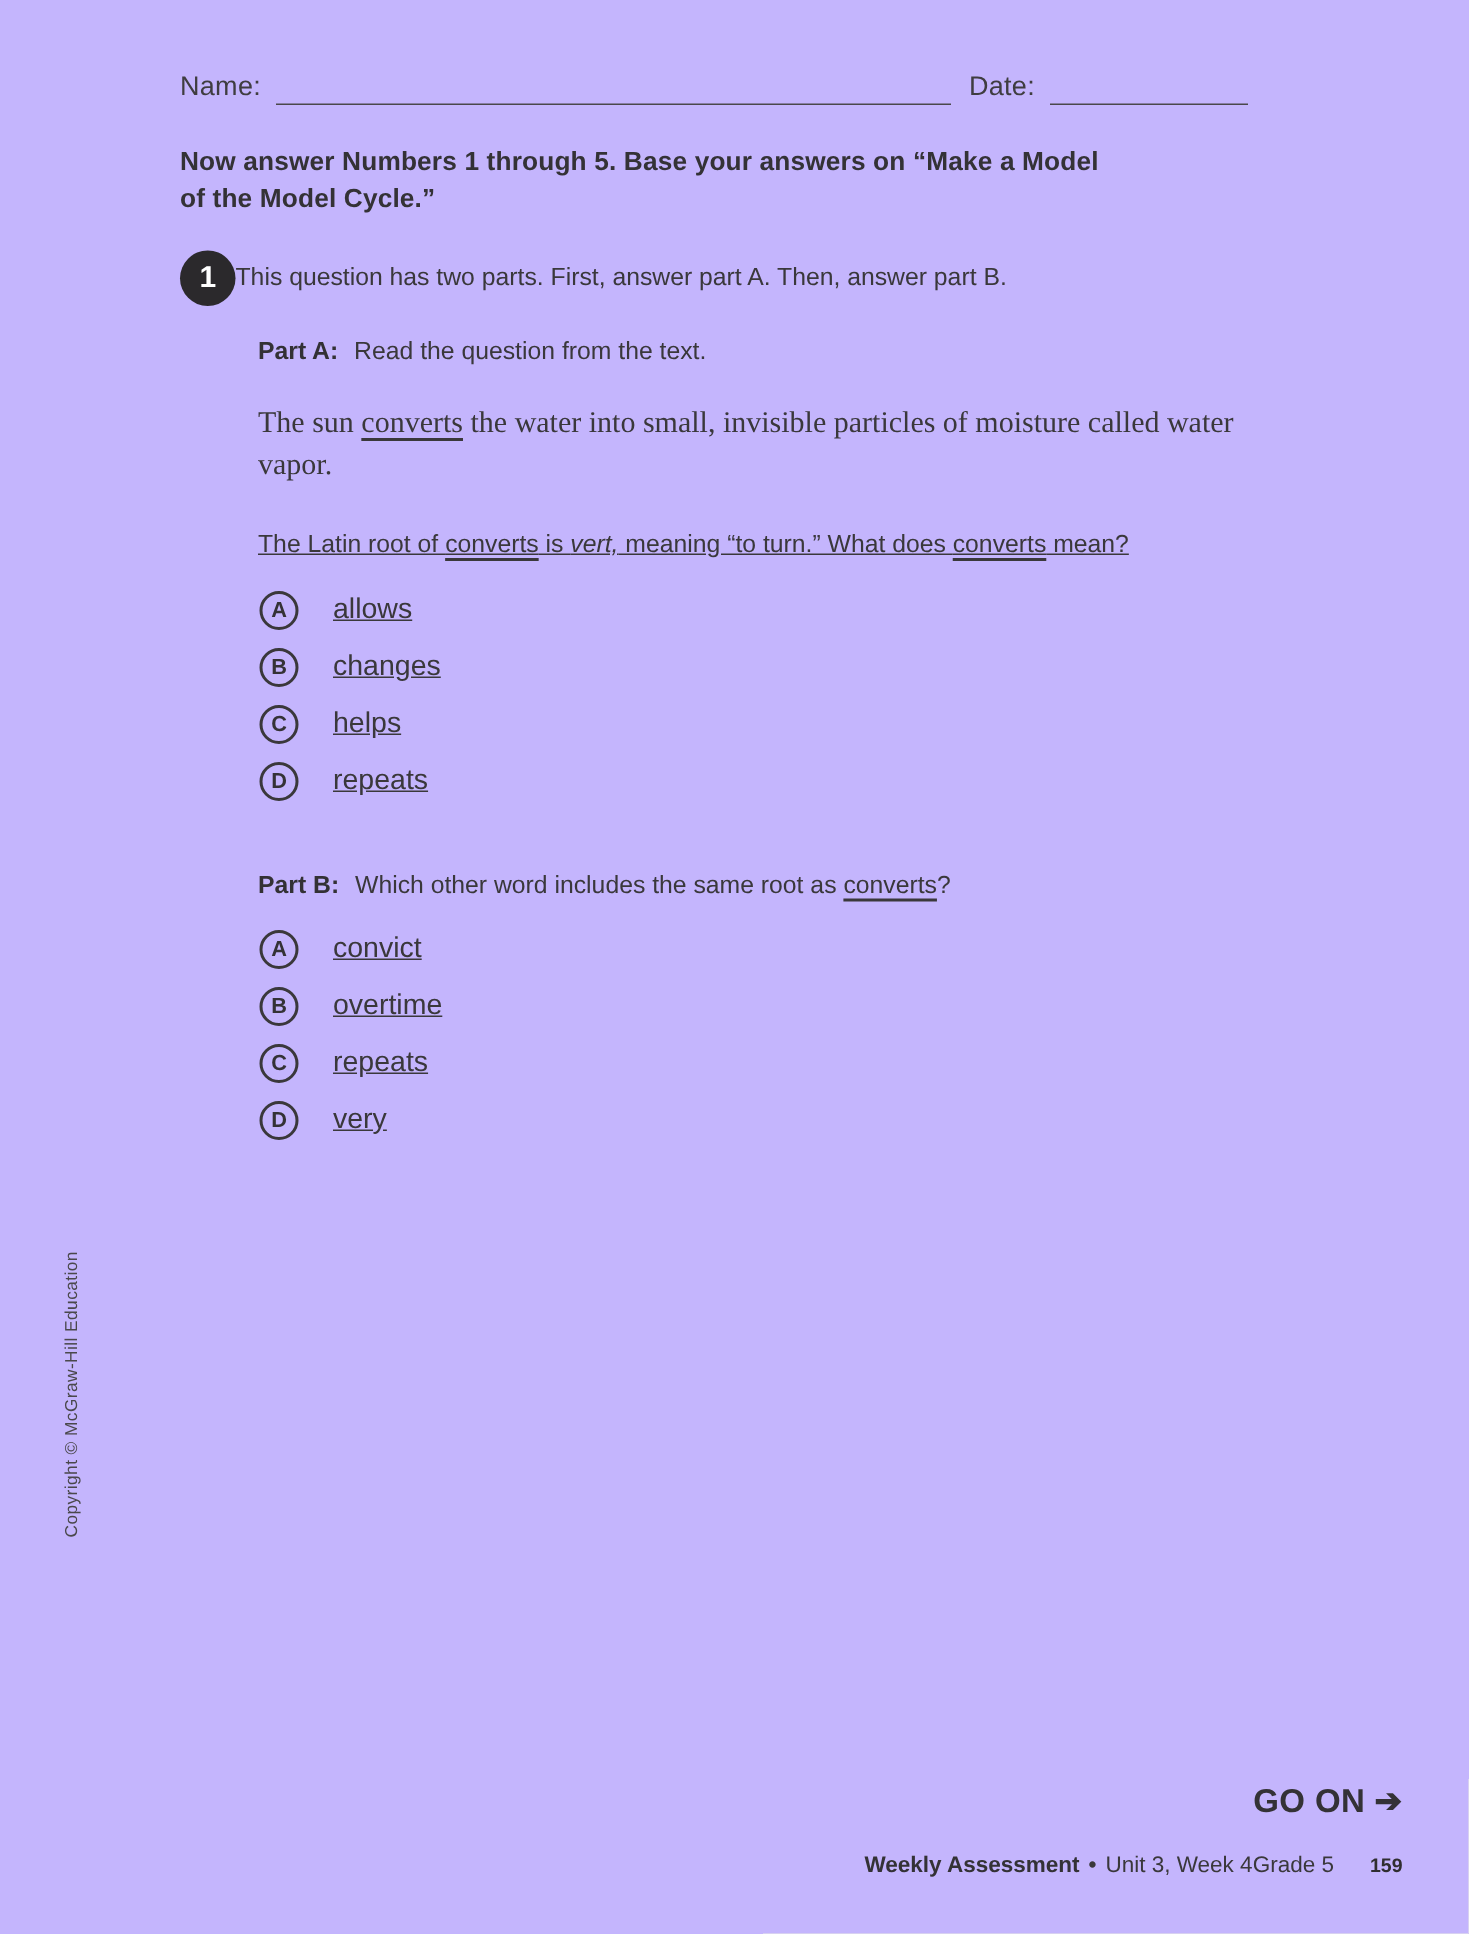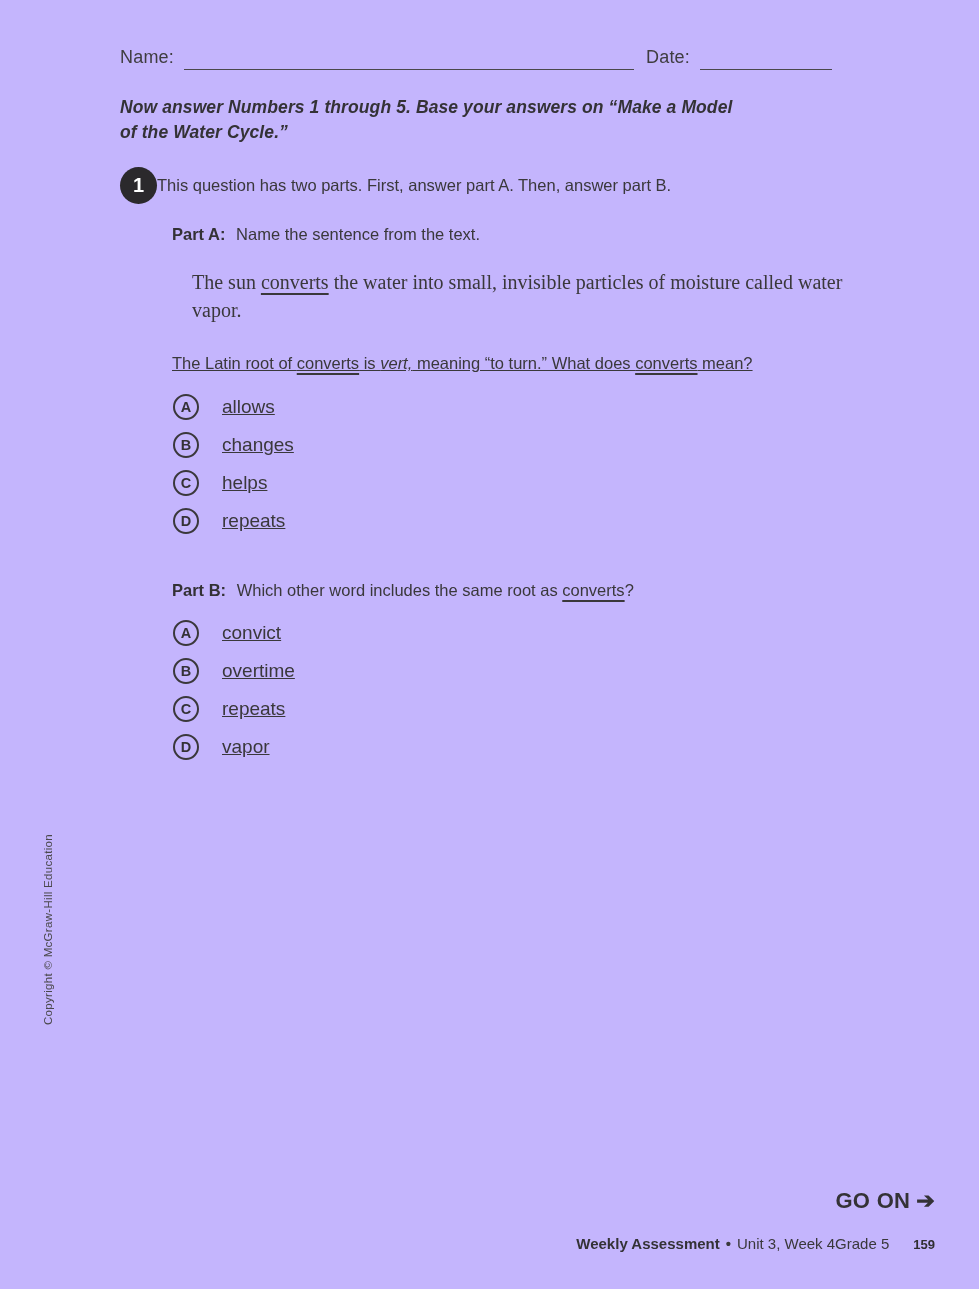--- a/index.html
+++ b/index.html
@@ -36,21 +36,20 @@
   
   .directions {
     position: absolute;
     left: 120px; top: 95px;
     width: 720px;
     font-weight: bold;
     font-size: 17.5px;
     line-height: 25px;
     color: #343236;
     letter-spacing: 0.1px;
-    font-style: italic;
   }
 
   
   .q-row {
     position: absolute;
     left: 120px; top: 167px;
     display: flex;
     align-items: center;
   }
   .badge {
@@ -82,21 +81,20 @@
 
   
   .passage {
     position: absolute;
     left: 172px; top: 268px;
     width: 700px;
     font-family: "Liberation Serif", serif;
     font-size: 20px;
     line-height: 28px;
     color: #3a383b;
-    margin-left: 20px;
   }
 
   .question-line {
     position: absolute;
     left: 172px; top: 354px;
     width: 760px;
     font-size: 16.5px;
     color: #3a383b;
     text-decoration: underline;
   }
@@ -180,31 +178,31 @@
 
   <div class="name-row">
     <span class="lbl">Name:</span>
     <span class="line name-line"></span>
     <span class="lbl">Date:</span>
     <span class="line date-line"></span>
   </div>
 
   <div class="directions">
     <div>Now answer Numbers 1 through 5. Base your answers on “Make a Model</div>
-    <div>of the Water Cycle.”</div>
+    <div>of the Model Cycle.”</div>
   </div>
 
   <div class="q-row">
     <div class="badge">1</div>
     <div class="intro">This question has two parts. First, answer part A. Then, answer part B.</div>
   </div>
 
   <div class="part-label-row part-a-row">
     <span class="part-label">Part A:</span>
-    <span class="part-prompt">Name the sentence from the text.</span>
+    <span class="part-prompt">Read the question from the text.</span>
   </div>
 
   <div class="passage">
     <span>The sun </span><span class="u">converts</span><span> the water into small, invisible particles of moisture called water vapor.</span>
   </div>
 
   <div class="question-line">
     <span>The Latin root of </span><span class="u">converts</span><span> is </span><span class="i">vert,</span><span> meaning “to turn.” What does </span><span class="u">converts</span><span> mean?</span>
   </div>
 
@@ -240,21 +238,21 @@
     <div class="choice">
       <span class="bubble">B</span>
       <span class="choice-label">overtime</span>
     </div>
     <div class="choice">
       <span class="bubble">C</span>
       <span class="choice-label">repeats</span>
     </div>
     <div class="choice">
       <span class="bubble">D</span>
-      <span class="choice-label">vapor</span>
+      <span class="choice-label">very</span>
     </div>
   </div>
 
   <div class="copyright">Copyright © McGraw-Hill Education</div>
 
   <div class="go-on">
     <span>GO ON</span><span class="arrow">➔</span>
   </div>
 
   <div class="footer-line">

